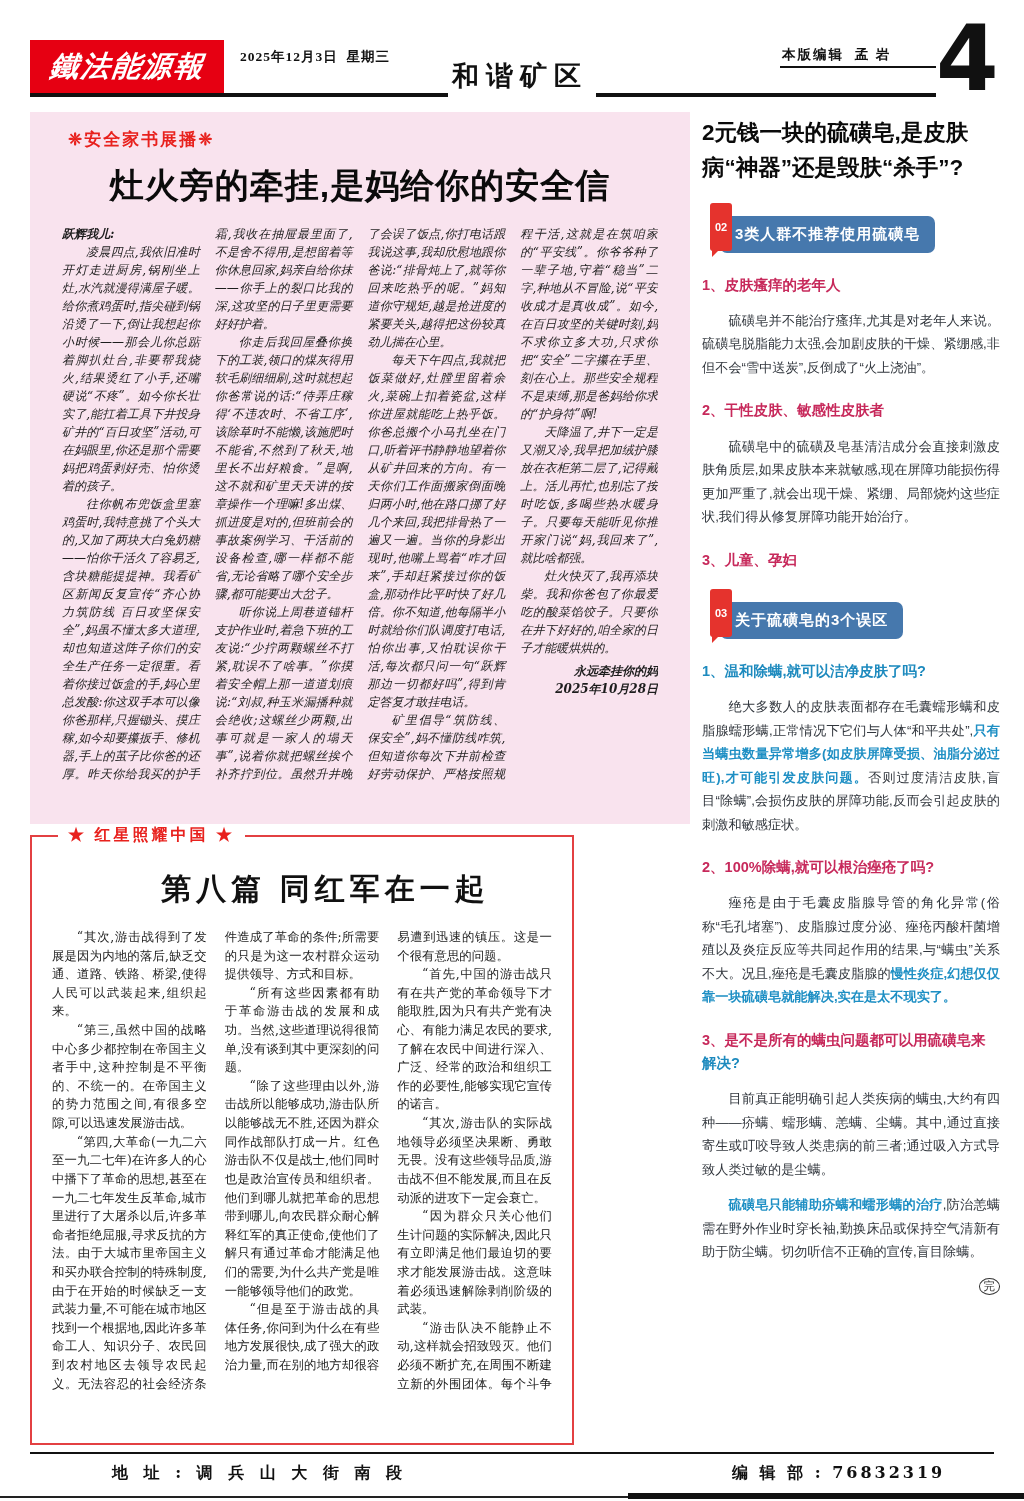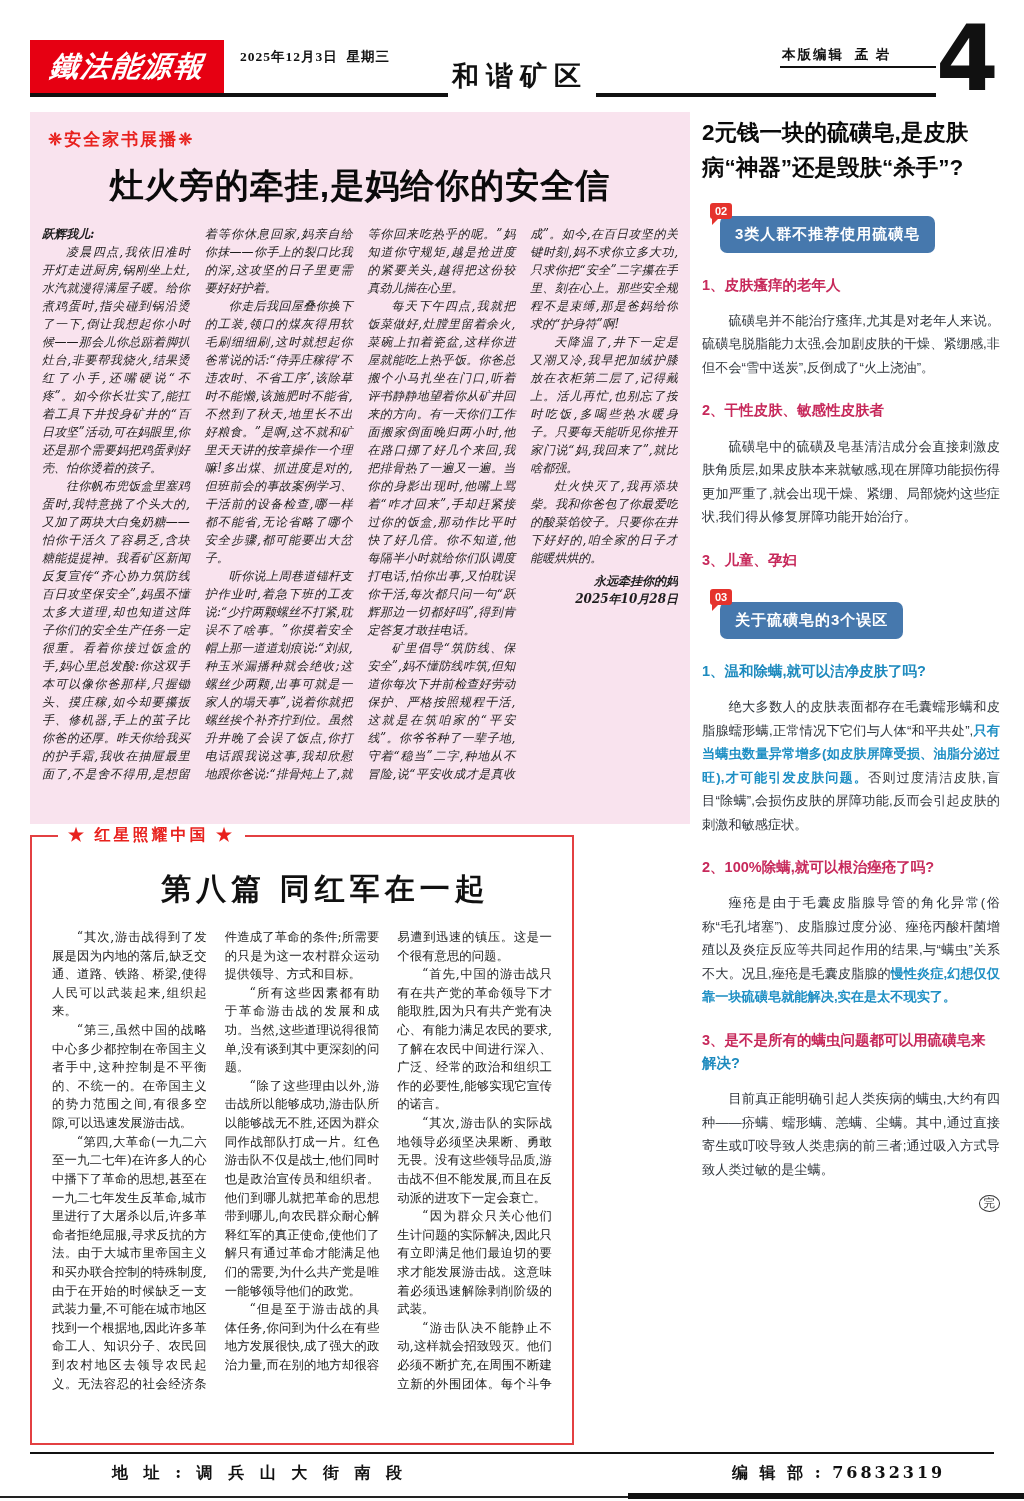--- a/index.html
+++ b/index.html
@@ -15,21 +15,21 @@
   .hdr-editor{position:absolute;left:782px;top:46px;font-family:"Liberation Serif",serif;
               font-weight:bold;font-size:13.5px;letter-spacing:2px;}
   .hdr-editor-rule{position:absolute;left:780px;top:66px;width:156px;height:1.5px;background:#111;}
   .hdr-section{position:absolute;left:452px;top:58px;font-size:27px;font-weight:bold;letter-spacing:7px;}
   .hdr-rule-l{position:absolute;left:30px;top:93px;width:418px;height:4px;background:#111;}
   .hdr-rule-r{position:absolute;left:596px;top:93px;width:340px;height:4px;background:#111;}
   .hdr-pagenum{position:absolute;left:936px;top:14px;font-size:90px;font-weight:bold;
                font-family:"DejaVu Sans",sans-serif;line-height:1;}
   
   .letter-box{position:absolute;left:30px;top:112px;width:660px;height:712px;background:#f9e3ee;
-              box-sizing:border-box;padding:14px 12px 12px;}
+              box-sizing:border-box;padding:14px 32px 12px;}
   .letter-badge{color:#e8211d;font-weight:bold;font-size:17px;letter-spacing:2px;margin:2px 0 6px 6px;}
   .letter-title{text-align:center;font-size:34px;font-weight:bold;letter-spacing:1px;color:#0b0b0b;
                 margin:12px 0 16px;}
   .letter-body{height:560px;column-count:4;column-gap:15px;column-fill:auto;overflow:hidden;
                font-family:"DejaVu Serif",serif;font-style:italic;font-size:12px;line-height:1.5;
                color:#1d1d1d;text-align:justify;}
   .letter-body p{margin:0;text-indent:2em;}
   .letter-body p.salute{text-indent:0;font-weight:bold;}
   .letter-sign{margin-top:5px;text-align:right;font-weight:bold;}
   .letter-sign div{text-indent:0;}
@@ -40,21 +40,21 @@
             font-weight:bold;font-size:16px;letter-spacing:3px;}
   .rs-title{text-align:center;font-size:30px;font-weight:bold;letter-spacing:5px;margin:32px 0 18px;padding-left:47px;}
   .rs-body{height:478px;margin:0 20px;column-count:3;column-gap:18px;column-fill:auto;overflow:hidden;
            font-family:"DejaVu Serif",serif;font-size:12.4px;line-height:1.5;color:#1d1d1d;text-align:justify;}
   .rs-body p{margin:0;text-indent:2em;}
   
   .soap{position:absolute;left:702px;top:116px;width:298px;}
   .soap-title{font-size:22.5px;font-weight:bold;line-height:1.55;color:#0a0a0a;}
   .badge-row{position:relative;margin:30px 0 18px 10px;height:38px;}
   .num-tag{position:absolute;left:-2px;top:-13px;background:#e5332d;color:#fff;font-weight:bold;
-           font-size:11px;padding:2px 5px;border-radius:3px;z-index:2;}
+           font-size:11px;padding:18px 5px;border-radius:3px;z-index:2;}
   .num-tag::after{content:"";position:absolute;left:2px;bottom:-6px;border:4px solid transparent;
                   border-top-color:#e5332d;border-left-color:#e5332d;}
   .blue-badge{display:inline-block;margin-left:8px;background:#4678ad;color:#fff;font-weight:bold;
               font-size:15px;padding:9px 15px;border-radius:7px;letter-spacing:1px;}
   .sub-head{font-size:14.5px;font-weight:bold;color:#c7295b;margin:20px 0 12px;line-height:1.6;}
   .sub-head .blue-part{color:#1d8abe;}
   .sub-head.blue{color:#1d8abe;}
   .soap p.body{font-size:13.2px;line-height:1.78;color:#31363d;text-indent:2em;text-align:justify;
                margin:0 0 12px;}
   .hl{color:#1e8fc4;font-weight:bold;}
@@ -151,20 +151,21 @@
     </div>
 
     <div class="sub-head blue">1、温和除螨,就可以洁净皮肤了吗?</div>
     <p class="body"><span>绝大多数人的皮肤表面都存在毛囊蠕形螨和皮脂腺蠕形螨,正常情况下它们与人体“和平共处”,</span><span class="hl">只有当螨虫数量异常增多(如皮肤屏障受损、油脂分泌过旺),才可能引发皮肤问题。</span><span>否则过度清洁皮肤,盲目“除螨”,会损伤皮肤的屏障功能,反而会引起皮肤的刺激和敏感症状。</span></p>
 
     <div class="sub-head">2、100%除螨,就可以根治痤疮了吗?</div>
     <p class="body"><span>痤疮是由于毛囊皮脂腺导管的角化异常(俗称“毛孔堵塞”)、皮脂腺过度分泌、痤疮丙酸杆菌增殖以及炎症反应等共同起作用的结果,与“螨虫”关系不大。况且,痤疮是毛囊皮脂腺的</span><span class="hl">慢性炎症,幻想仅仅靠一块硫磺皂就能解决,实在是太不现实了。</span></p>
 
     <div class="sub-head"><span>3、是不是所有的螨虫问题都可以用硫磺皂来</span><span class="blue-part">解决?</span></div>
     <p class="body">目前真正能明确引起人类疾病的螨虫,大约有四种——疥螨、蠕形螨、恙螨、尘螨。其中,通过直接寄生或叮咬导致人类患病的前三者;通过吸入方式导致人类过敏的是尘螨。</p>
+    <p class="body"><span class="hl">硫磺皂只能辅助疥螨和蠕形螨的治疗</span><span>,防治恙螨需在野外作业时穿长袖,勤换床品或保持空气清新有助于防尘螨。切勿听信不正确的宣传,盲目除螨。</span></p>
 
     <div class="end-mark-wrap">
       <span class="end-mark">完</span>
     </div>
   </div>
 
   <div class="foot-rule-top"></div>
   <div class="foot-left">地  址 : 调 兵 山 大 街 南 段</div>
   <div class="foot-right">编 辑 部 : 76832319</div>
   <div class="foot-rule-bottom"></div>

